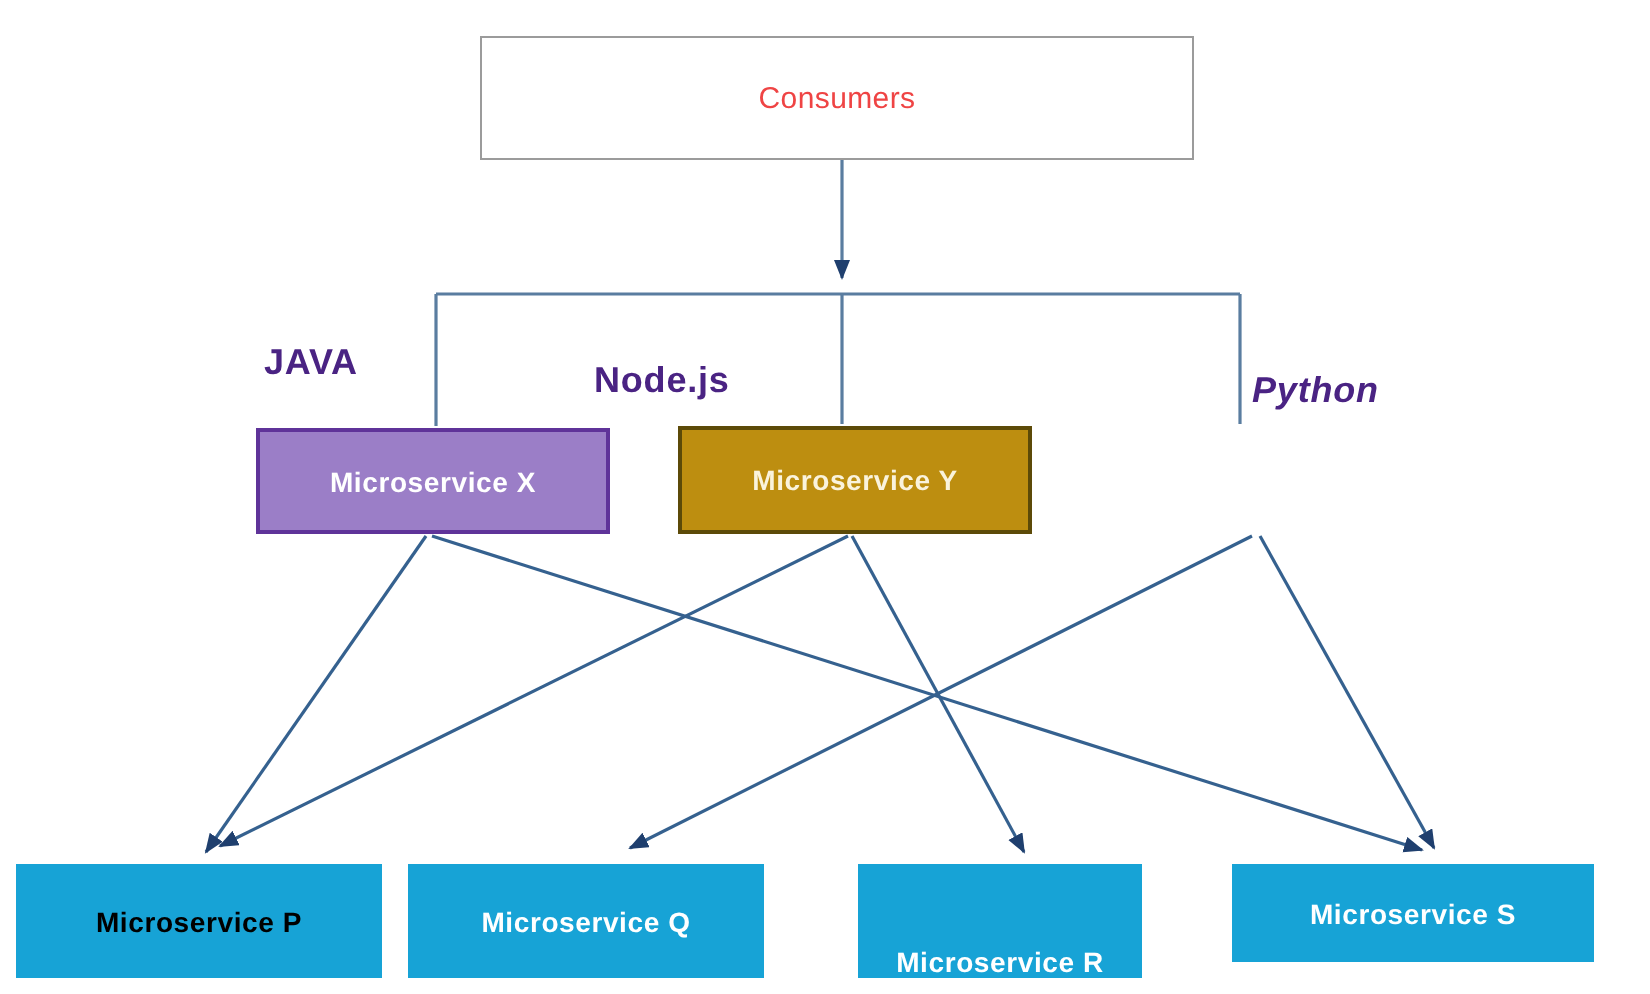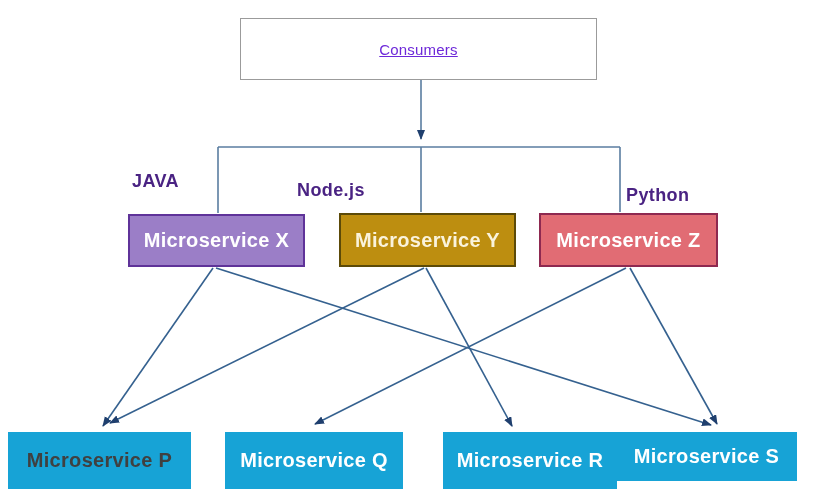--- a/index.html
+++ b/index.html
@@ -8,40 +8,40 @@
     width:825px;height:497px;
     background:#ffffff;
     font-family:"Liberation Sans", sans-serif;
     overflow:hidden;
   }
   #wires{position:absolute;left:0;top:0;width:825px;height:497px;}
   .node{
     position:absolute;
     display:flex;align-items:center;justify-content:center;
     box-sizing:border-box;
-    font-weight:bold;font-size:20px;letter-spacing:0.3px;
+    font-weight:bold;font-size:14px;letter-spacing:0.3px;
     text-align:center;
   }
   .node .box-label{pointer-events:none;}
   
   .n-consumers{left:240px;top:18px;width:357px;height:62px;border:1px solid #9b9b9b;font-weight:normal;font-size:15px;letter-spacing:0.2px;}
   .n-x{left:128px;top:214px;width:177px;height:53px;border:2px solid #5f3399;}
   .n-y{left:339px;top:213px;width:177px;height:54px;border:2px solid #5c4a08;}
   .n-z{left:539px;top:213px;width:179px;height:54px;border:2px solid #8e2950;}
   .n-p{left:8px;top:432px;width:183px;height:57px;}
-  .n-q{left:225px;top:432px;width:178px;height:57px;}
-  .n-r{left:443px;top:432px;width:174px;height:57px;}
+  .n-q{left:204px;top:432px;width:178px;height:57px;}
+  .n-r{left:429px;top:432px;width:142px;height:57px;align-items:flex-end;}
   .n-s{left:616px;top:432px;width:181px;height:49px;align-items:center;}
   .runtime-label{
     position:absolute;
     font-weight:bold;font-size:18px;color:#4a2383;letter-spacing:0.4px;
   }
   .rt-java{left:132px;top:171px;}
   .rt-nodejs{left:297px;top:180px;}
-  .rt-python{left:626px;top:185px;}
+  .rt-python{left:626px;top:185px;font-style:italic;}
 </style>
 </head>
 <body>
 
 <div id="canvas">
 
   <svg id="wires" viewBox="0 0 825 497" xmlns="http://www.w3.org/2000/svg">
     <defs>
       <marker id="ah" markerWidth="11" markerHeight="10" refX="9" refY="4" orient="auto" markerUnits="userSpaceOnUse">
         <path d="M0,0 L10,4 L0,8 z" fill="#1f3f6e"></path>
@@ -59,39 +59,36 @@
     <g stroke="#35618f" stroke-width="1.6" fill="none">
       <path d="M213,268 L103,426" marker-end="url(#ah)"></path>
       <path d="M424,268 L110,423" marker-end="url(#ah)"></path>
       <path d="M216,268 L711,425" marker-end="url(#ah)"></path>
       <path d="M426,268 L512,426" marker-end="url(#ah)"></path>
       <path d="M626,268 L315,424" marker-end="url(#ah)"></path>
       <path d="M630,268 L717,424" marker-end="url(#ah)"></path>
     </g>
   </svg>
 
-  <div class="node n-consumers" style="background: rgb(255, 255, 255); border-color: rgb(155, 155, 155); color: #6d28d9; text-decoration: underline;">
+  <div class="node n-consumers" style="background: rgb(255, 255, 255); border-color: rgb(155, 155, 155); color: #ef4444;">
     <span class="box-label">Consumers</span>
   </div>
 
   <div class="runtime-label rt-java">JAVA</div>
   <div class="runtime-label rt-nodejs">Node.js</div>
   <div class="runtime-label rt-python">Python</div>
 
   <div class="node n-x" style="background: rgb(155, 126, 199); border-color: rgb(95, 51, 153); color: rgb(255, 255, 255);">
     <span class="box-label">Microservice X</span>
   </div>
   <div class="node n-y" style="background: rgb(189, 142, 16); border-color: rgb(92, 74, 8); color: rgb(250, 243, 220); justify-content: center;">
     <span class="box-label">Microservice Y</span>
   </div>
-  <div class="node n-z" style="background: rgb(225, 108, 116); border-color: rgb(142, 41, 80); color: rgb(255, 255, 255);">
-    <span class="box-label">Microservice Z</span>
-  </div>
 
-  <div class="node n-p" style="background: rgb(23, 163, 214); border-color: rgb(23, 163, 214); color: #404040;">
+  <div class="node n-p" style="background: rgb(23, 163, 214); border-color: rgb(23, 163, 214); color: #000000;">
     <span class="box-label">Microservice P</span>
   </div>
   <div class="node n-q" style="background: rgb(23, 163, 214); border-color: rgb(23, 163, 214); color: rgb(255, 255, 255);">
     <span class="box-label">Microservice Q</span>
   </div>
   <div class="node n-r" style="background: rgb(23, 163, 214); border-color: rgb(23, 163, 214); color: rgb(255, 255, 255);">
     <span class="box-label">Microservice R</span>
   </div>
   <div class="node n-s" style="background: rgb(23, 163, 214); border-color: rgb(23, 163, 214); color: rgb(255, 255, 255);">
     <span class="box-label">Microservice S</span>

